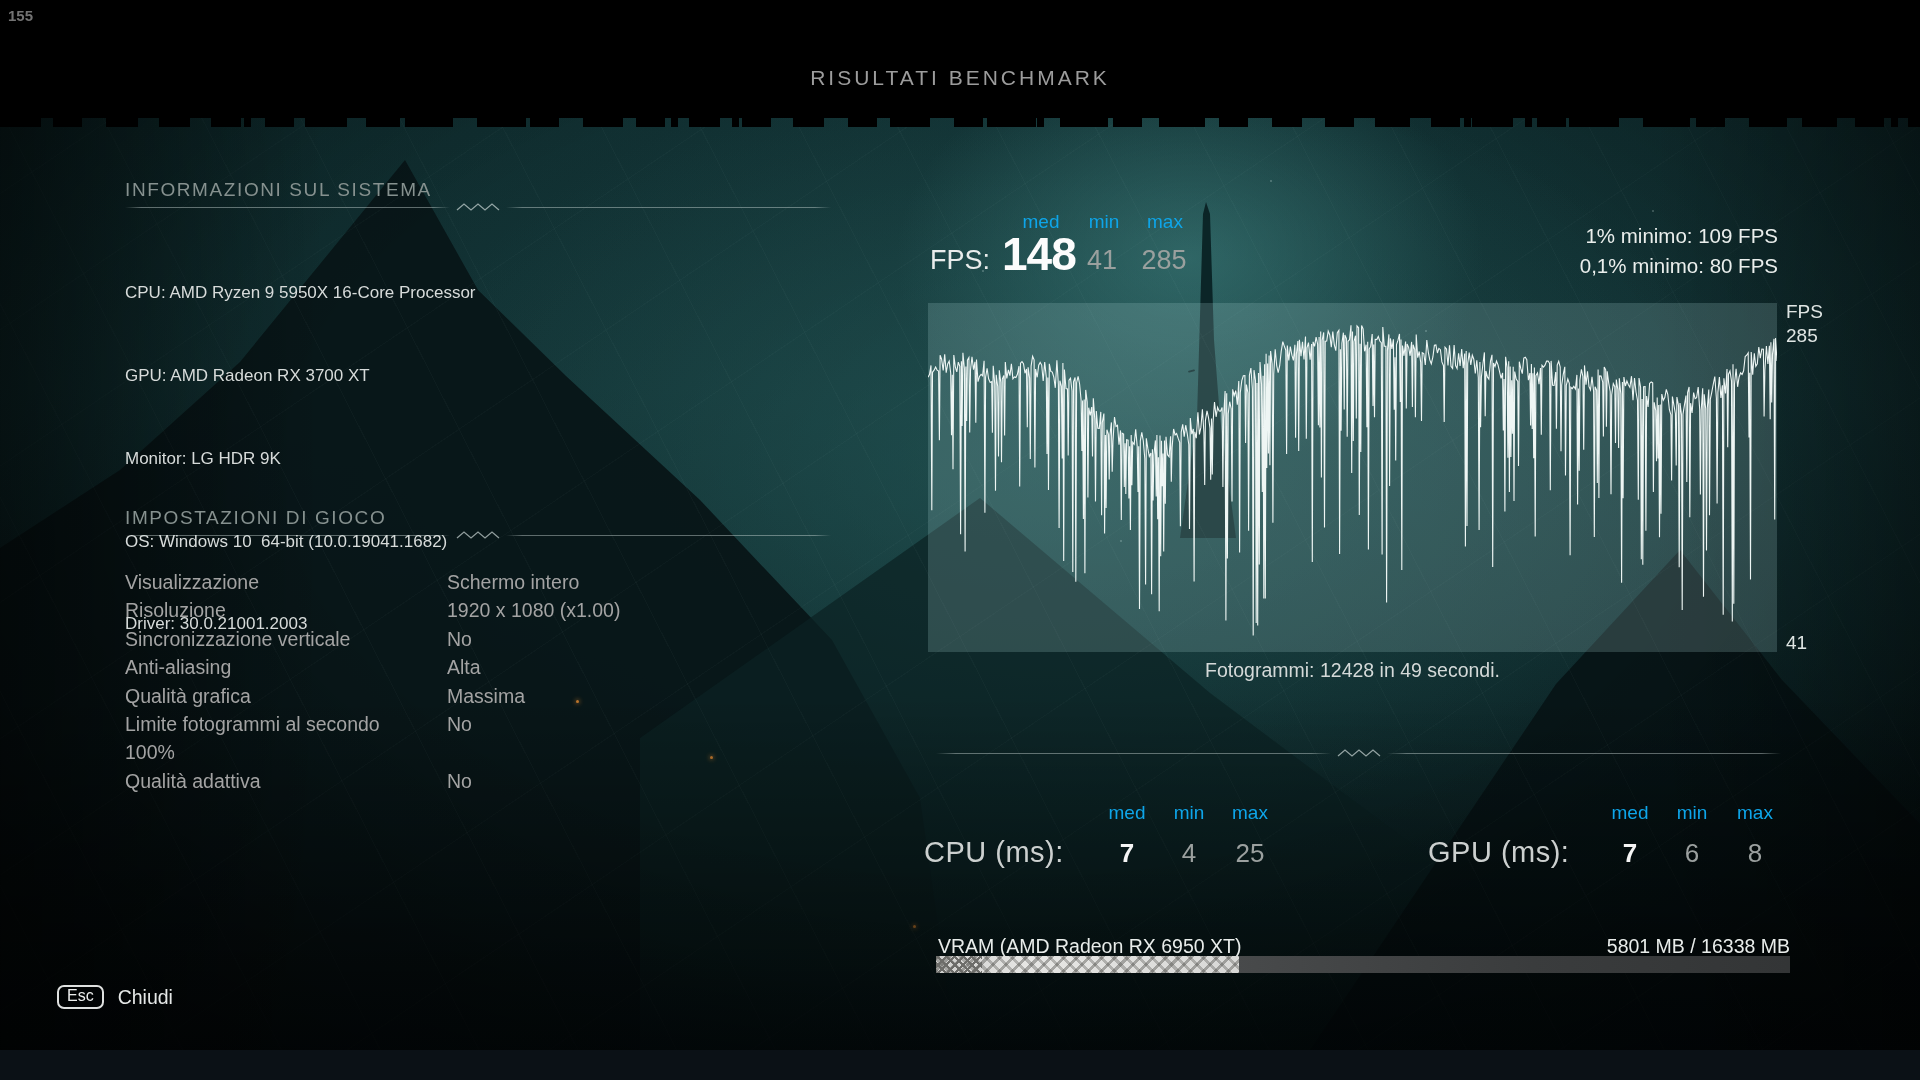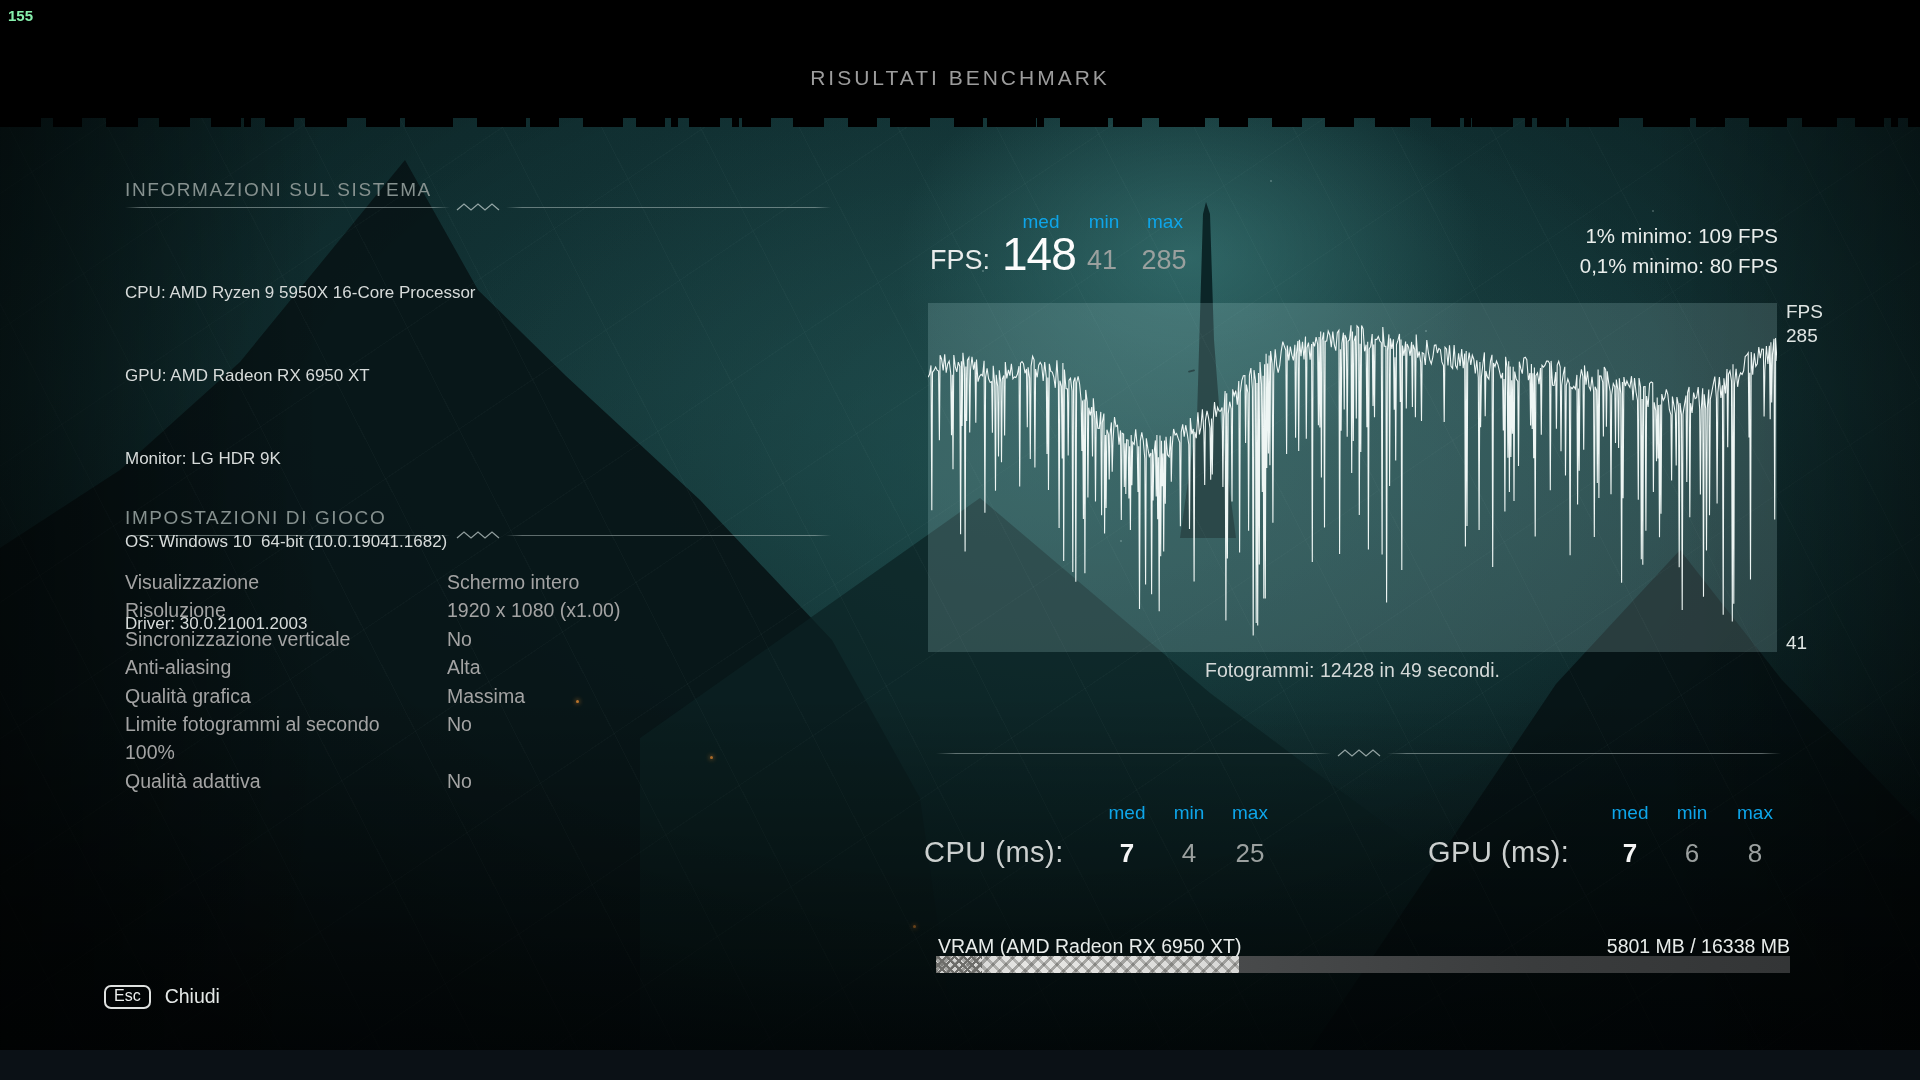--- a/index.html
+++ b/index.html
@@ -39,40 +39,40 @@
 
   
   .top-band{position:absolute;left:0;top:0;width:1920px;height:118px;background:#000;z-index:3;}
   .top-band::after{content:"";position:absolute;top:118px;left:0;right:0;height:9px;
     background:
      repeating-linear-gradient(90deg,#000 0 29px, transparent 29px 53px),
      repeating-linear-gradient(90deg, transparent 0 17px, #000 17px 41px, transparent 41px 97px),
      repeating-linear-gradient(90deg,#000 0 7px, transparent 7px 61px);}
   .page-title{position:absolute;top:66px;left:0;width:100%;text-align:center;
     font-size:21px;letter-spacing:3px;color:#9c9c9c;}
-  .fps-overlay{position:absolute;left:8px;top:7px;font-size:15px;font-weight:bold;color:#86efac;z-index:4;}
+  .fps-overlay{position:absolute;left:8px;top:7px;font-size:15px;font-weight:bold;color:#737373;z-index:4;}
 
   
   .abs{position:absolute;}
   .sec-header{font-size:19px;letter-spacing:1.6px;color:#86918f;}
   .divider{display:flex;align-items:center;gap:6px;height:10px;}
   .divider .ln{flex:1;height:1px;
     background:linear-gradient(90deg, rgba(214,226,224,0), rgba(214,226,224,.42) 5%, rgba(214,226,224,.42) 95%, rgba(214,226,224,0));}
   .zz{flex:none;}
 
   
   .info-lines{left:125px;top:224px;font-size:17px;line-height:27.6px;color:#d7dbda;white-space:pre-wrap;}
   .settings{left:125px;top:568px;width:600px;font-size:19.5px;line-height:28.4px;color:#a3a3a3;}
   .s-row{display:flex;}
   .s-label{width:322px;flex:none;}
 
   
   .stat-col-label{position:absolute;transform:translateX(-50%);font-size:19px;color:#0ea5e9;}
   .fps-word{left:930px;top:245px;font-size:27px;color:#e9edec;}
-  .fps-med{left:1002px;top:227px;font-size:46px;font-weight:normal;color:#fcfcfc;letter-spacing:-1px;}
+  .fps-med{left:1002px;top:227px;font-size:46px;font-weight:bold;color:#fcfcfc;letter-spacing:-1px;}
   .fps-min,.fps-max{position:absolute;transform:translateX(-50%);top:245px;font-size:27px;color:#9aa09e;}
   .pct-block{left:1458px;top:221px;width:320px;text-align:right;font-size:20.5px;line-height:30px;color:#eaeeec;}
 
   
   .chart{left:928px;top:303px;width:849px;height:349px;background:rgba(162,206,203,.22);}
   .axis-label{font-size:19px;color:#dfe5e3;}
   .chart-caption{left:928px;top:659px;width:849px;text-align:center;font-size:19.5px;color:#d4d9d8;}
 
   
   .ms-label{font-size:29px;color:#ccd0cf;letter-spacing:.5px;}
@@ -88,21 +88,21 @@
     background:
       repeating-linear-gradient(135deg, rgba(70,70,66,.40) 0 3px, transparent 3px 9px),
       repeating-linear-gradient(45deg, rgba(70,70,66,.32) 0 3px, transparent 3px 9px),
       linear-gradient(90deg,#cfcfcd,#e6e6e4 30%,#d8d8d6);}
   .vram-fill::before{content:"";position:absolute;left:0;top:0;bottom:0;width:46px;
       background:
         repeating-linear-gradient(45deg,#6d6d6a 0 2px, transparent 2px 6px),
         repeating-linear-gradient(-45deg,#6d6d6a 0 2px, transparent 2px 6px);}
 
   
-  .esc-row{left:57px;top:985px;display:flex;gap:14px;cursor:pointer;margin-left:47px;}
+  .esc-row{left:57px;top:985px;display:flex;align-items:center;gap:14px;cursor:pointer;}
   .esc-key{border:2px solid #dfe1e0;border-radius:7px;padding:0 8px 2px;font-size:16px;color:#eceeed;}
   .esc-text{font-size:19.5px;color:#e5e8e7;}
 </style>
 </head>
 <body>
 
 <div class="screen">
 
   <div class="scene">
     <div class="mtn mtn-left"></div>
@@ -130,21 +130,21 @@
   <div class="abs sec-header" style="left:125px;top:179px">INFORMAZIONI SUL SISTEMA</div>
   <div class="abs divider" style="left:125px;top:202px;width:706px">
     <span class="ln"></span>
     <svg class="zz" width="44" height="10" viewBox="0 0 44 10">
         <path d="M1 8 L8 2 L15 8 L22 2 L29 8 L36 2 L43 8" stroke="rgba(216,228,226,.65)" stroke-width="1.3" fill="none"></path>
       </svg>
     <span class="ln"></span>
   </div>
   <div class="abs info-lines">
     <div>CPU: AMD Ryzen 9 5950X 16-Core Processor</div>
-    <div>GPU: AMD Radeon RX 6950 XT</div>
+    <div>GPU: AMD Radeon RX 3700 XT</div>
     <div>Monitor: LG HDR 9K</div>
     <div>OS: Windows 10  64-bit (10.0.19041.1682)</div>
     <div>Driver: 30.0.21001.2003</div>
   </div>
 
   <div class="abs sec-header" style="left:125px;top:507px">IMPOSTAZIONI DI GIOCO</div>
   <div class="abs divider" style="left:125px;top:530px;width:706px">
     <span class="ln"></span>
     <svg class="zz" width="44" height="10" viewBox="0 0 44 10">
         <path d="M1 8 L8 2 L15 8 L22 2 L29 8 L36 2 L43 8" stroke="rgba(216,228,226,.65)" stroke-width="1.3" fill="none"></path>

